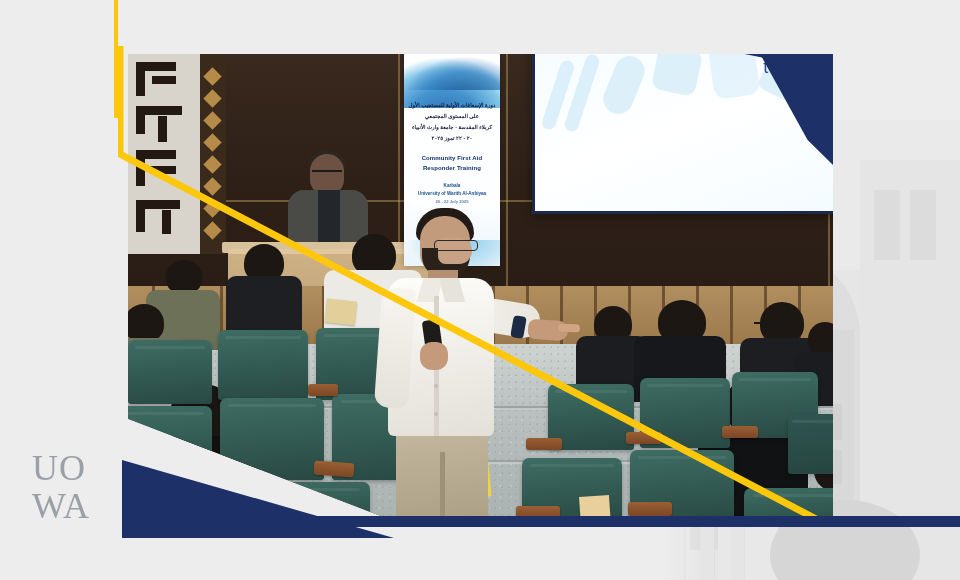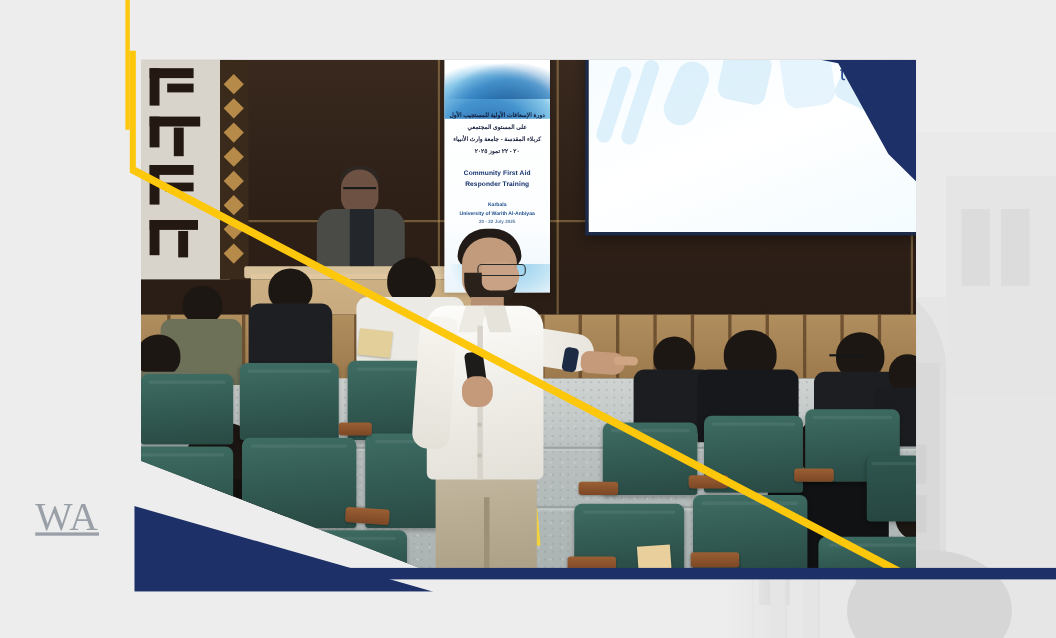--- a/index.html
+++ b/index.html
@@ -199,21 +199,21 @@
     position:absolute;left:288px;top:516px;width:672px;height:11px;background:#1d3168;
     clip-path:polygon(14px 0, 100% 0, 100% 100%, 0 100%);
   }
 
   
   .logo{
     position:absolute;left:32px;top:450px;width:84px;height:80px;
     color:#9aa0a8;
   }
   .logo .l1{font-size:36px;line-height:36px;letter-spacing:1px;font-family:"Liberation Serif", serif;font-weight:400;}
-  .logo .l2{font-size:36px;line-height:36px;letter-spacing:1px;font-family:"Liberation Serif", serif;font-weight:400;margin-top:2px;text-decoration:underline;}
+  .logo .l2{font-size:36px;line-height:36px;letter-spacing:1px;font-family:"Liberation Serif", serif;font-weight:400;margin-top:2px;}
 </style>
 </head>
 <body>
 
 <div class="stage">
 
   <div class="watermark">
     <div class="wm-sky"></div>
     <div class="wm-block" style="left:0;top:150px;width:300px;height:310px;background:#e2e2e2;"></div>
     <div class="wm-block" style="left:200px;top:40px;width:110px;height:200px;background:#e0e0e0;"></div>
@@ -469,16 +469,17 @@
 
   <div class="deco">
     <svg class="yellow-path" width="740" height="500" viewBox="0 0 740 500">
       <path d="M2 0 L2 108 L2 108 L700 474" fill="none" stroke="#fdc70c" stroke-width="7"></path>
     </svg>
     <div class="navy-tri"></div>
     <div class="navy-bar"></div>
   </div>
 
   <div class="logo">
+    <div class="l1">UO</div>
     <div class="l2">WA</div>
   </div>
 
 </div>
 
 </body></html>

